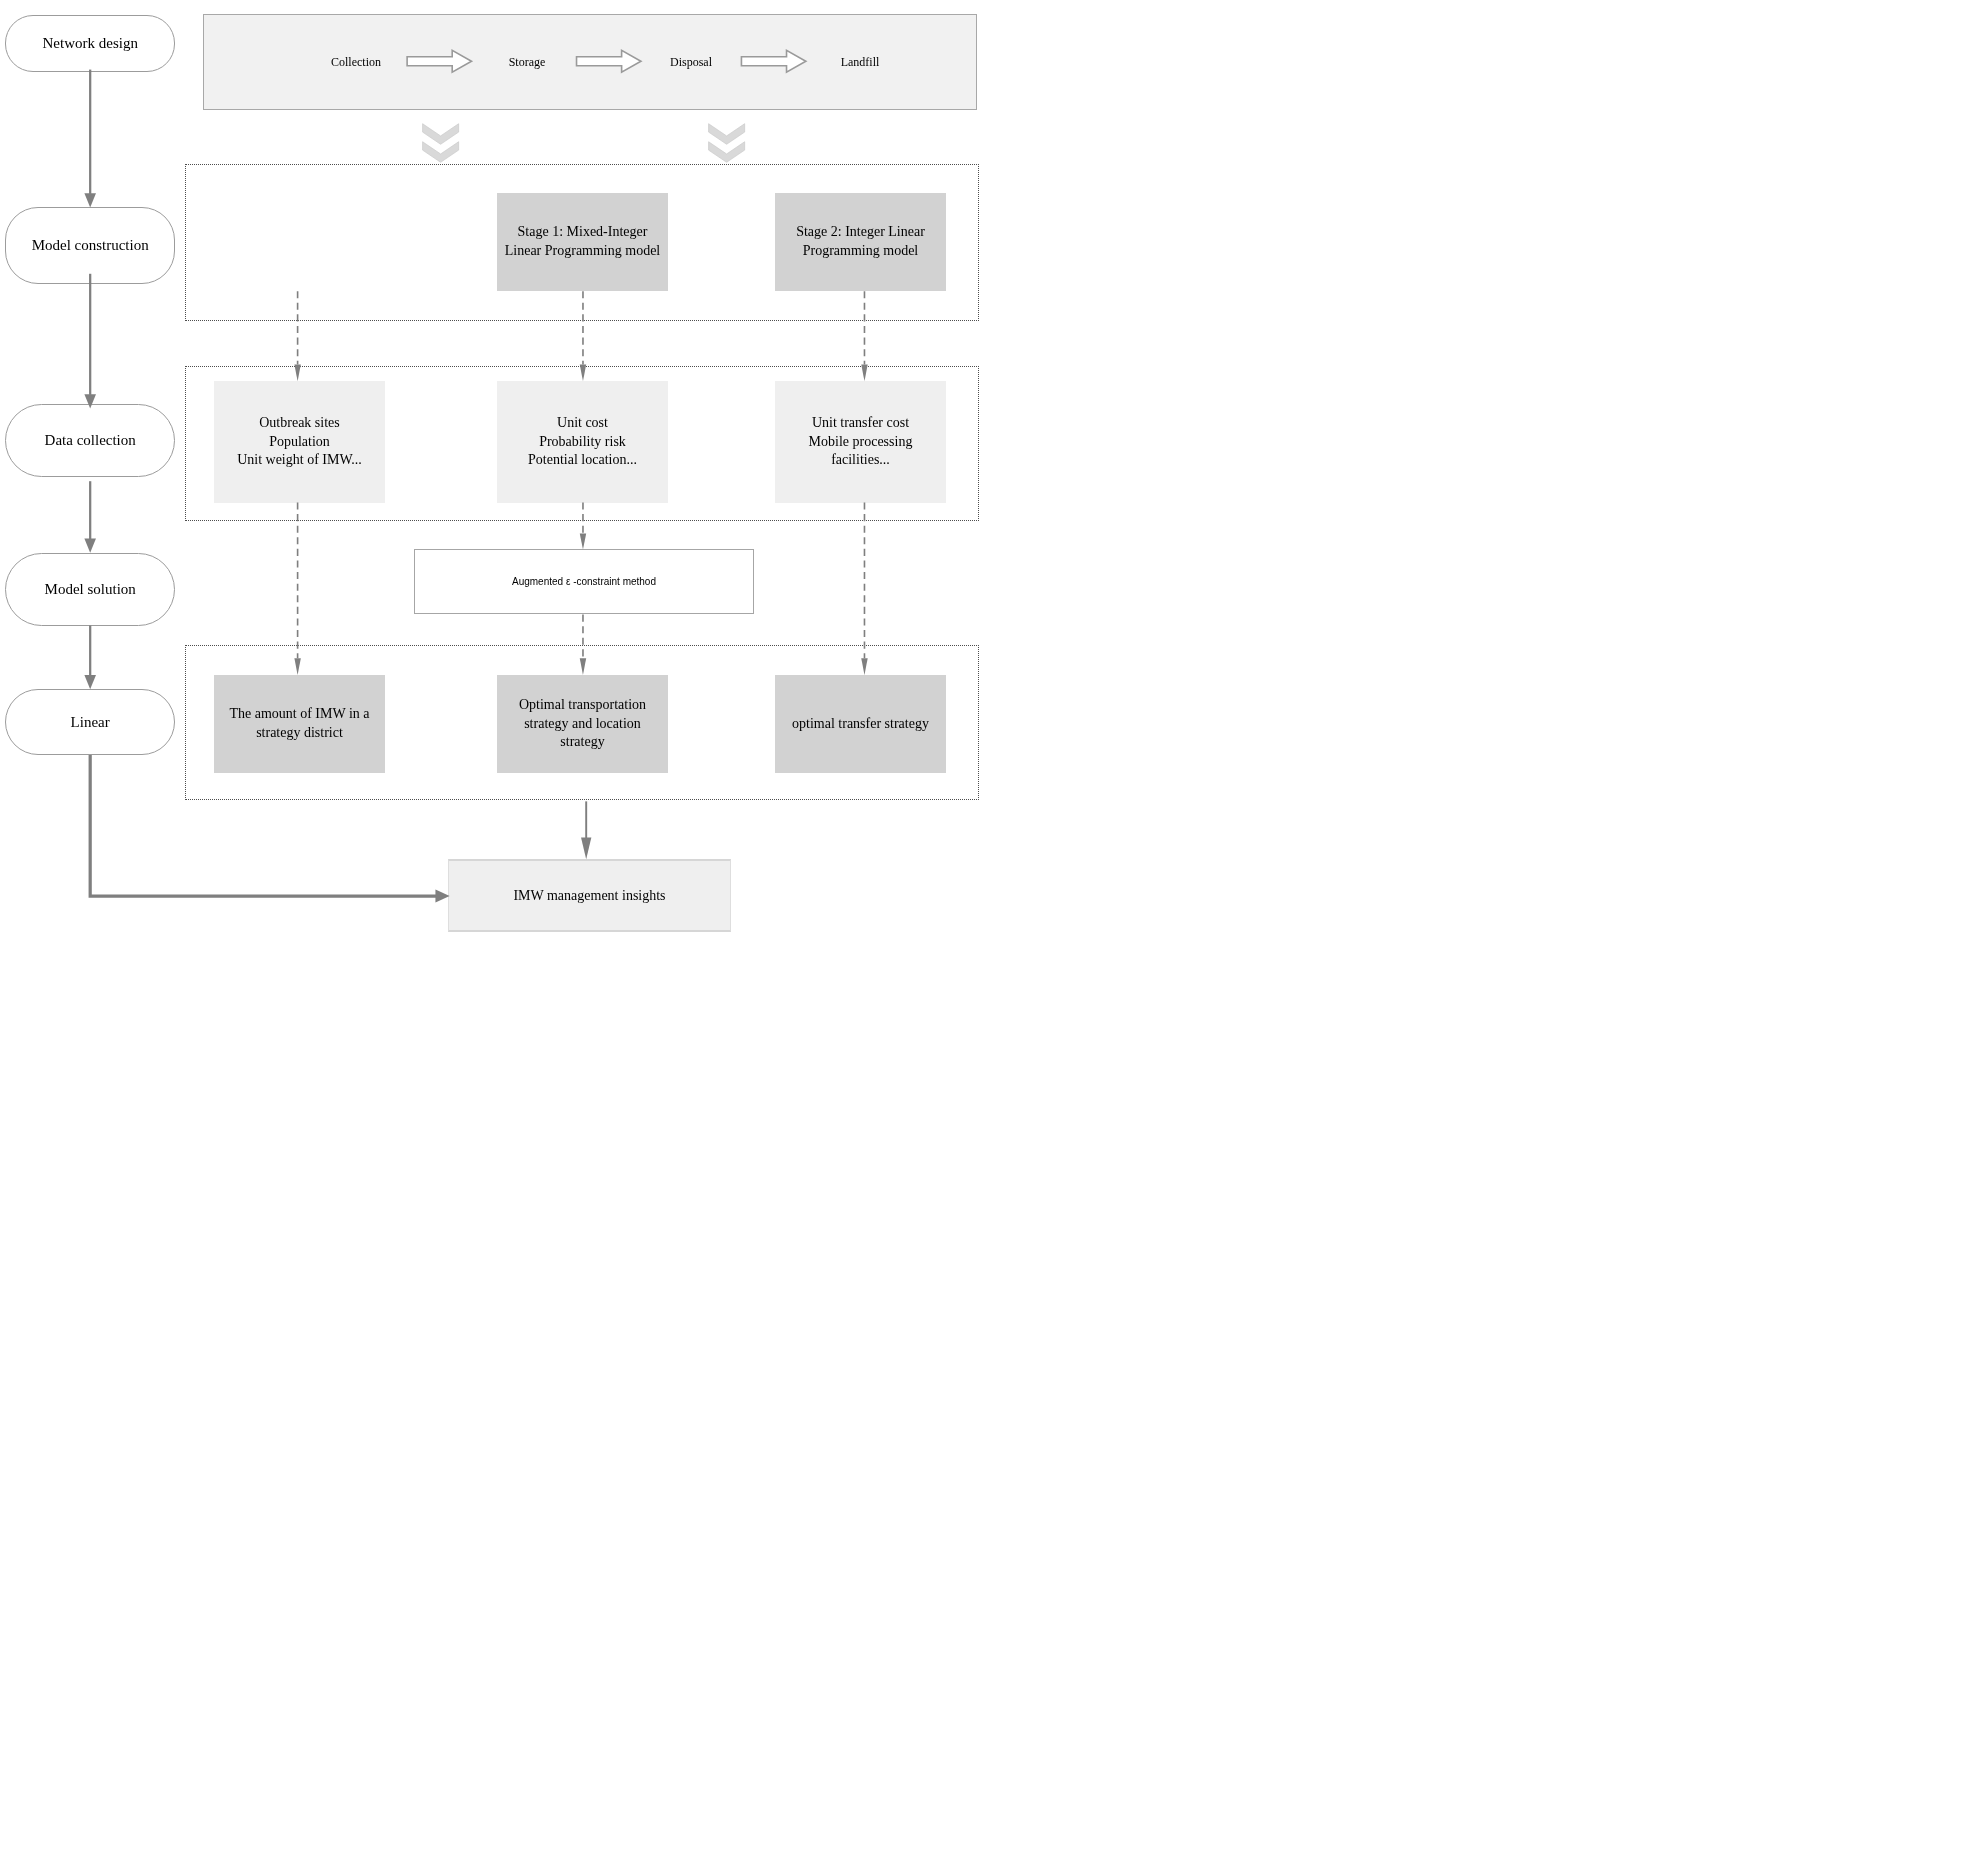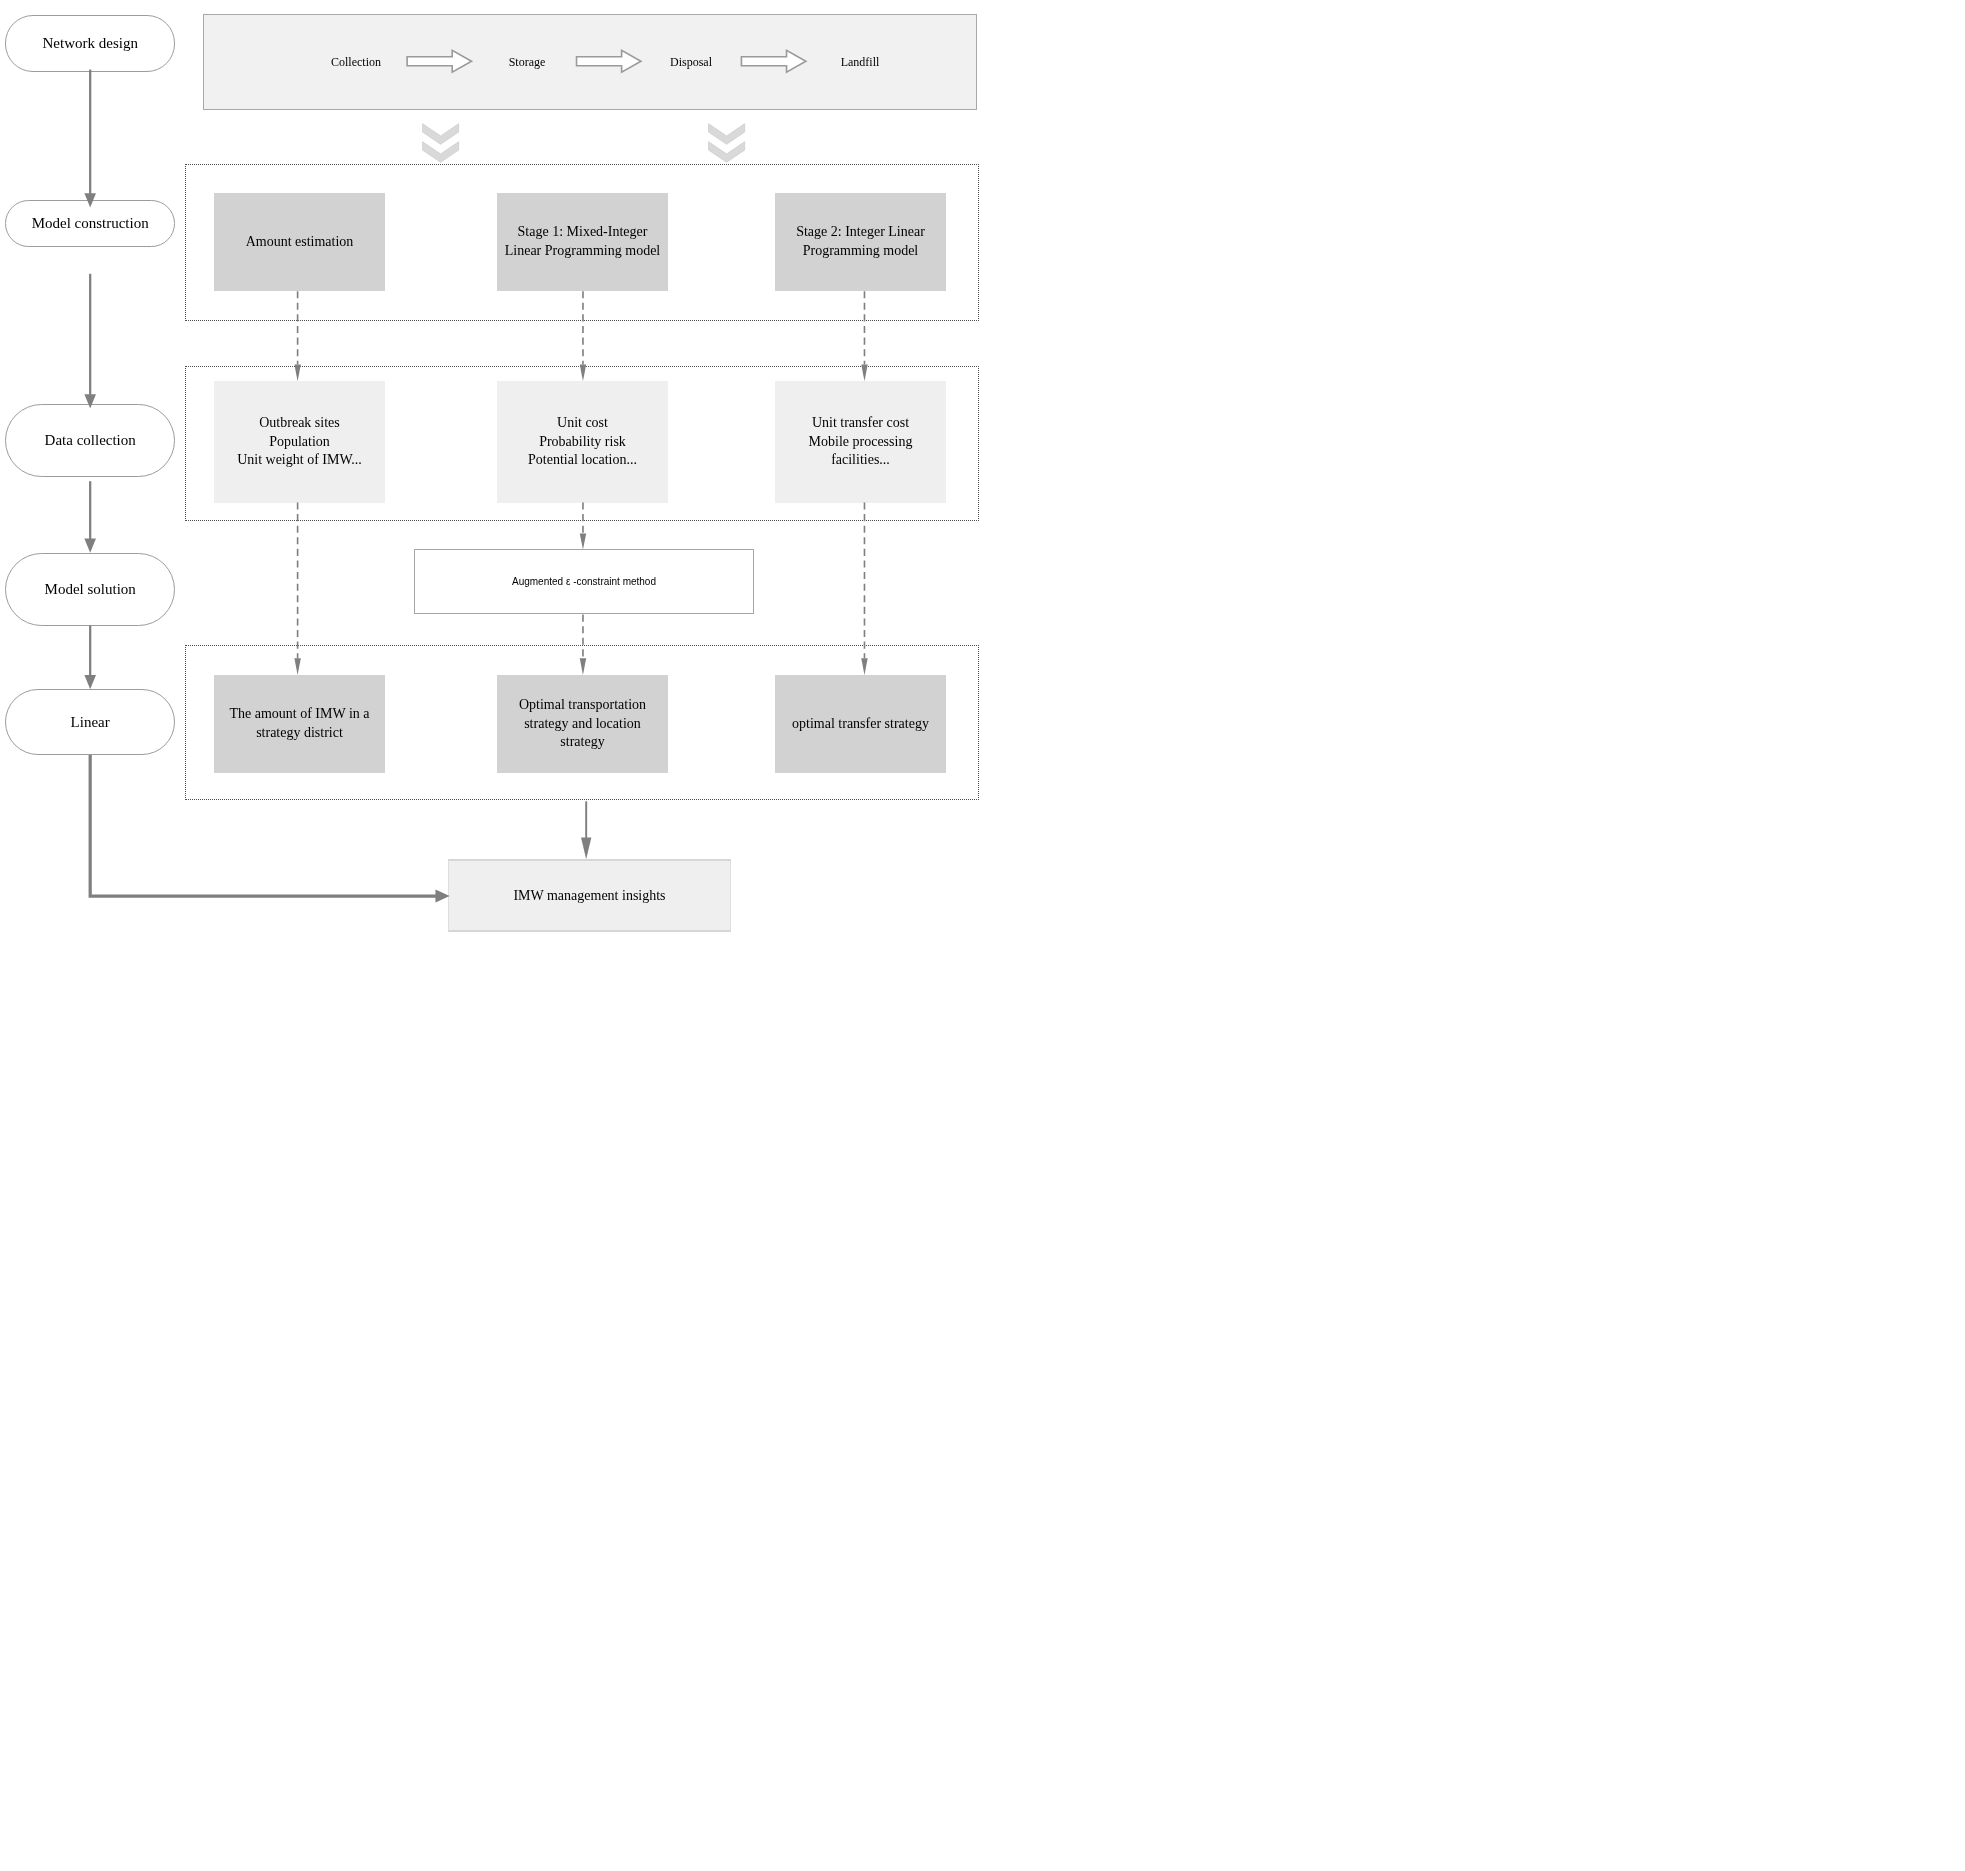--- a/index.html
+++ b/index.html
@@ -21,21 +21,21 @@
     font-size:12px;white-space:nowrap;
   }
   
   .pill{
     position:absolute;left:5.2px;width:170px;
     background:#ffffff;border:1.3px solid #9c9c9c;box-sizing:border-box;
     display:flex;align-items:center;justify-content:center;
     font-size:15px;text-align:center;
   }
   .p1{top:15px;height:57px;border-radius:28px;}
-  .p2{top:200px;height:47px;border-radius:33px;}
+  .p2{top:207px;height:77px;border-radius:33px;}
   .p3{top:404px;height:73px;border-radius:37px;}
   .p4{top:553px;height:73px;border-radius:37px;}
   .p5{top:689px;height:66px;border-radius:33px;}
   
   .region{
     position:absolute;left:185px;width:794px;
     border:1.3px dotted #4d4d4d;box-sizing:border-box;background:transparent;
   }
   .r1{top:164px;height:157px;}
   .r2{top:366px;height:155px;}
@@ -99,23 +99,20 @@
     <span>Model solution</span>
   </div>
   <div class="pill p5">
     <span>Linear</span>
   </div>
 
   <div class="region r1"></div>
   <div class="region r2"></div>
   <div class="region r3"></div>
 
-  <div class="box gray b-r1 c1">
-    <span>Amount estimation</span>
-  </div>
   <div class="box gray b-r1 c2">
     <span>Stage 1: Mixed-Integer Linear Programming model</span>
   </div>
   <div class="box gray b-r1 c3">
     <span>Stage 2: Integer Linear Programming model</span>
   </div>
 
   <div class="box light b-r2 c1">
     <span class="prewrap">Outbreak sites
 Population

